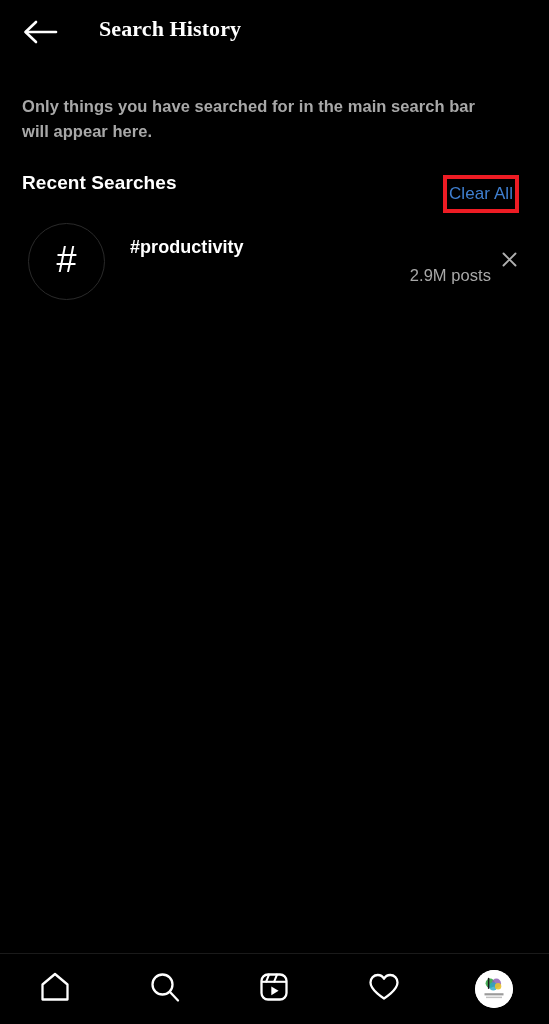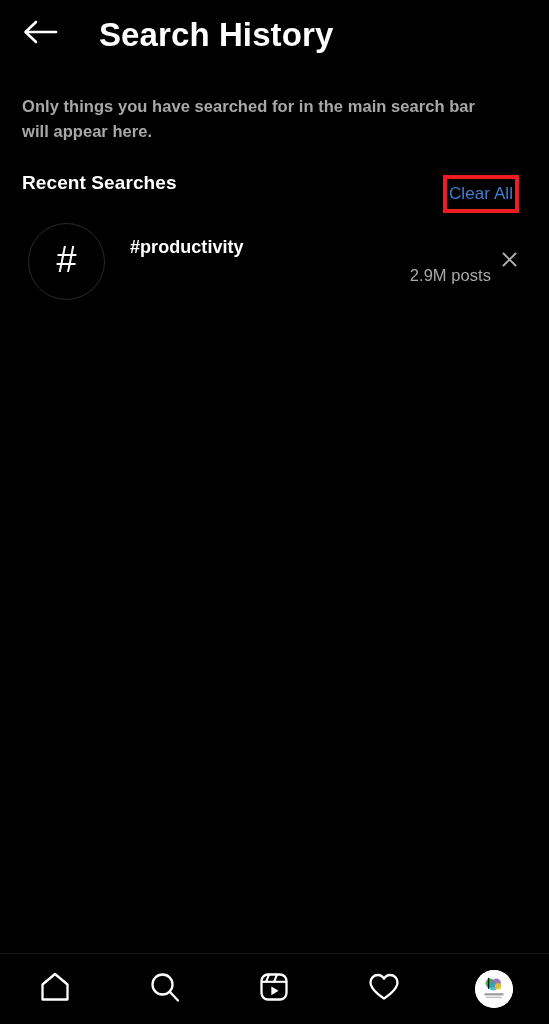--- a/index.html
+++ b/index.html
@@ -43,24 +43,25 @@
     display: flex;
     align-items: center;
     justify-content: center;
     cursor: pointer;
   }
 
   .page-title {
     position: absolute;
     left: 99px;
     top: 16px;
-    font-size: 33px;
+    font-size: 22px;
     font-weight: bold;
     color: #ffffff;
     letter-spacing: 0.1px;
+    font-family: Liberation Serif, serif;
   }
 
   
   .description {
     margin: 22px 46px 0 22px;
     font-size: 16.5px;
     line-height: 25px;
     color: #a8a8a8;
     letter-spacing: 0.05px;
     font-weight: bold;

